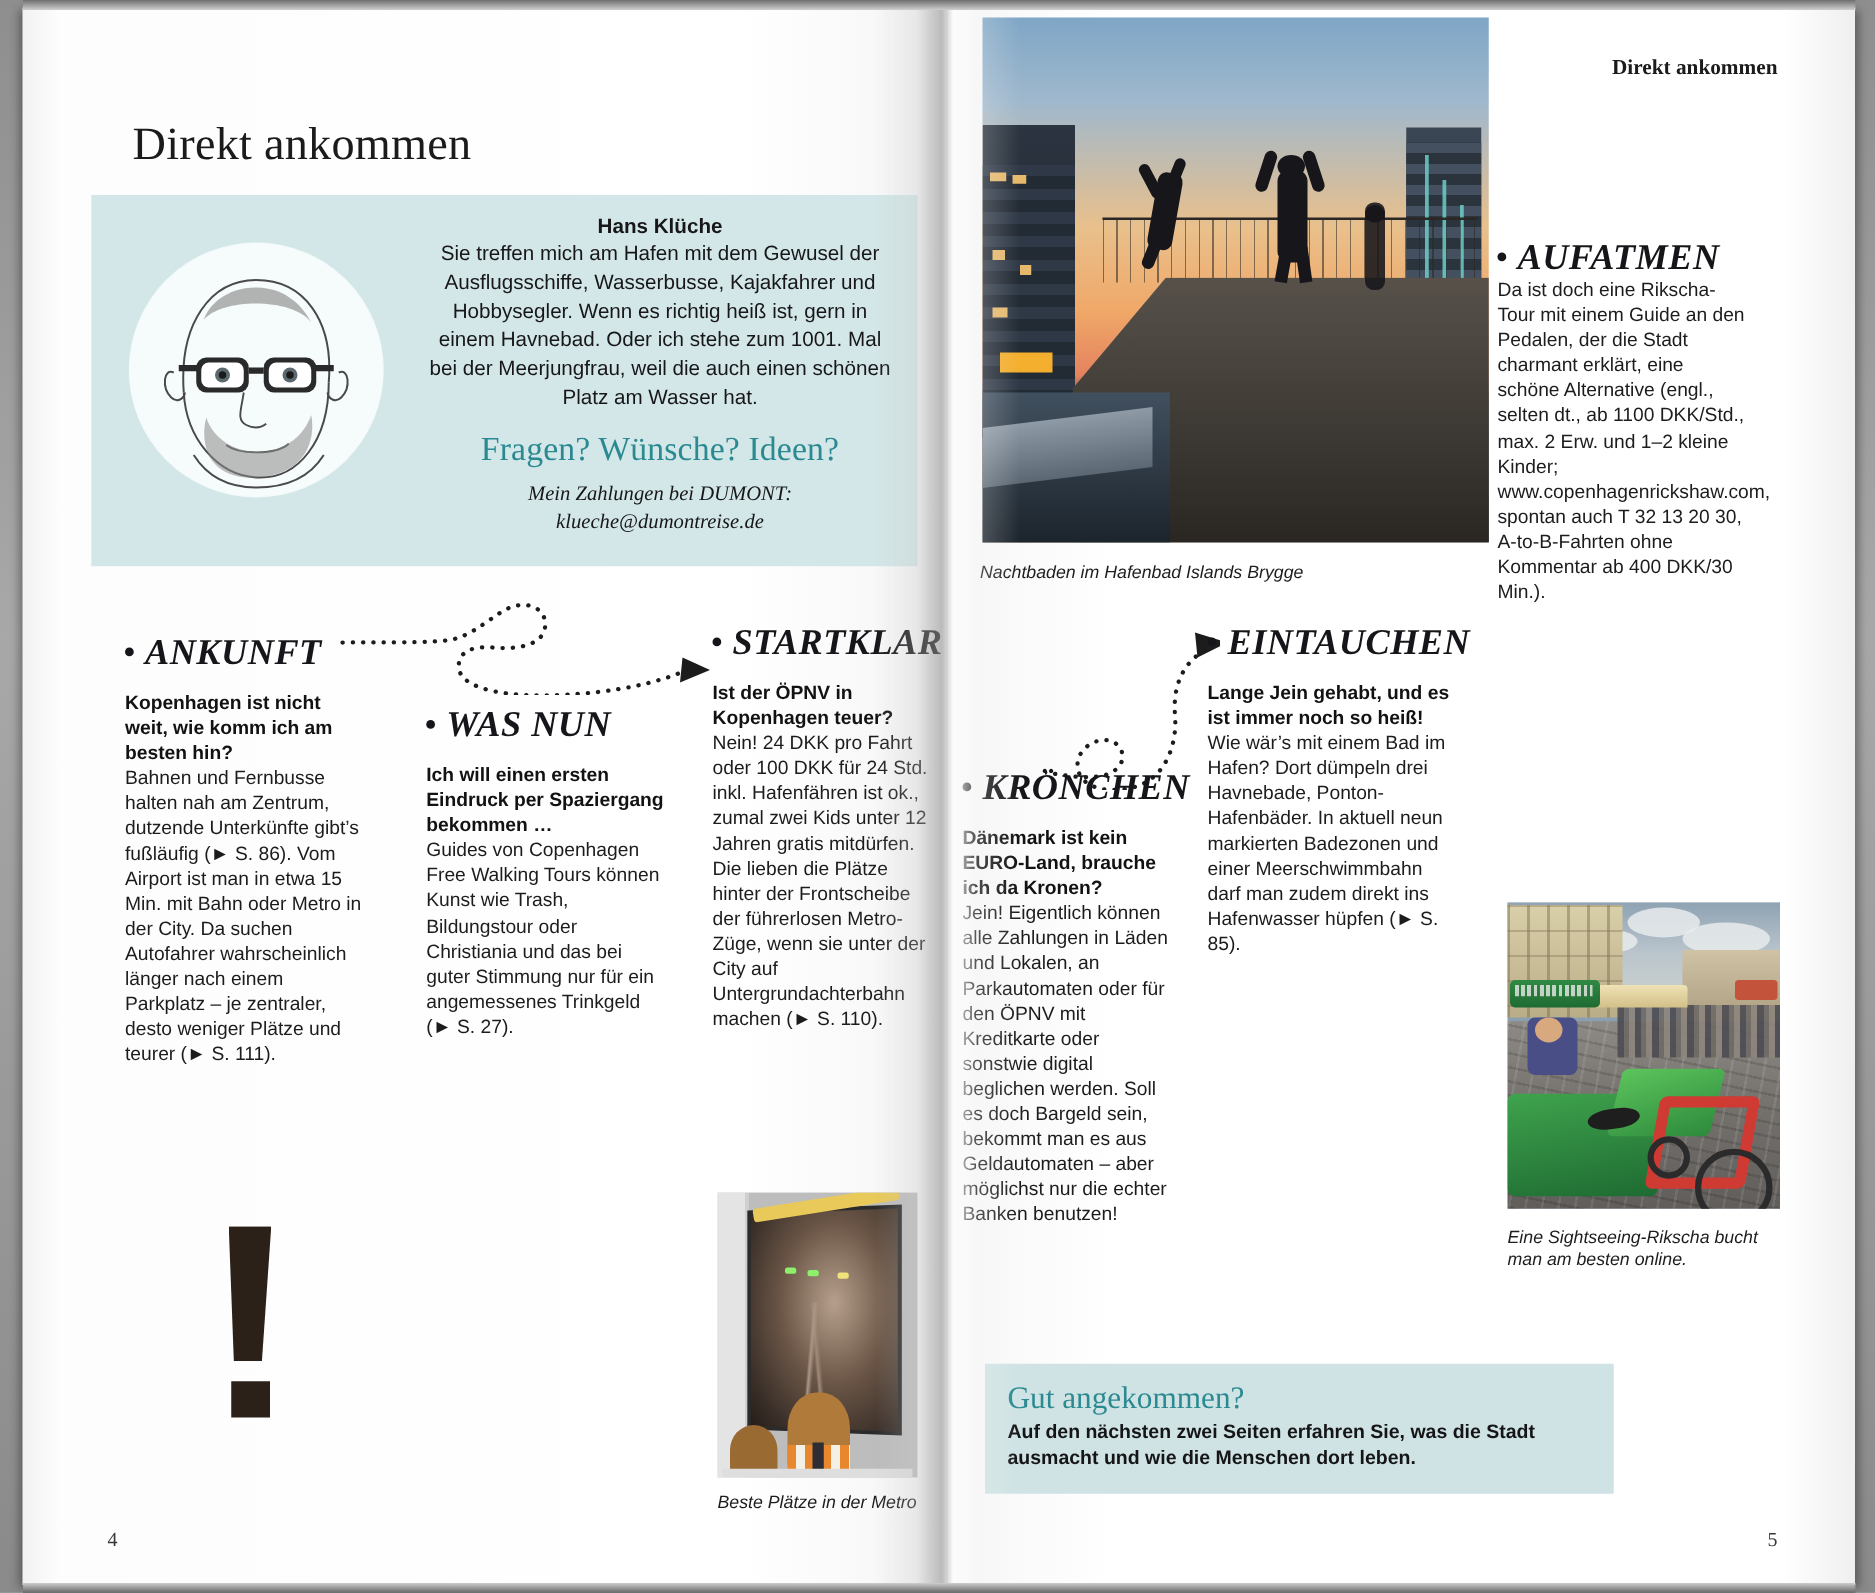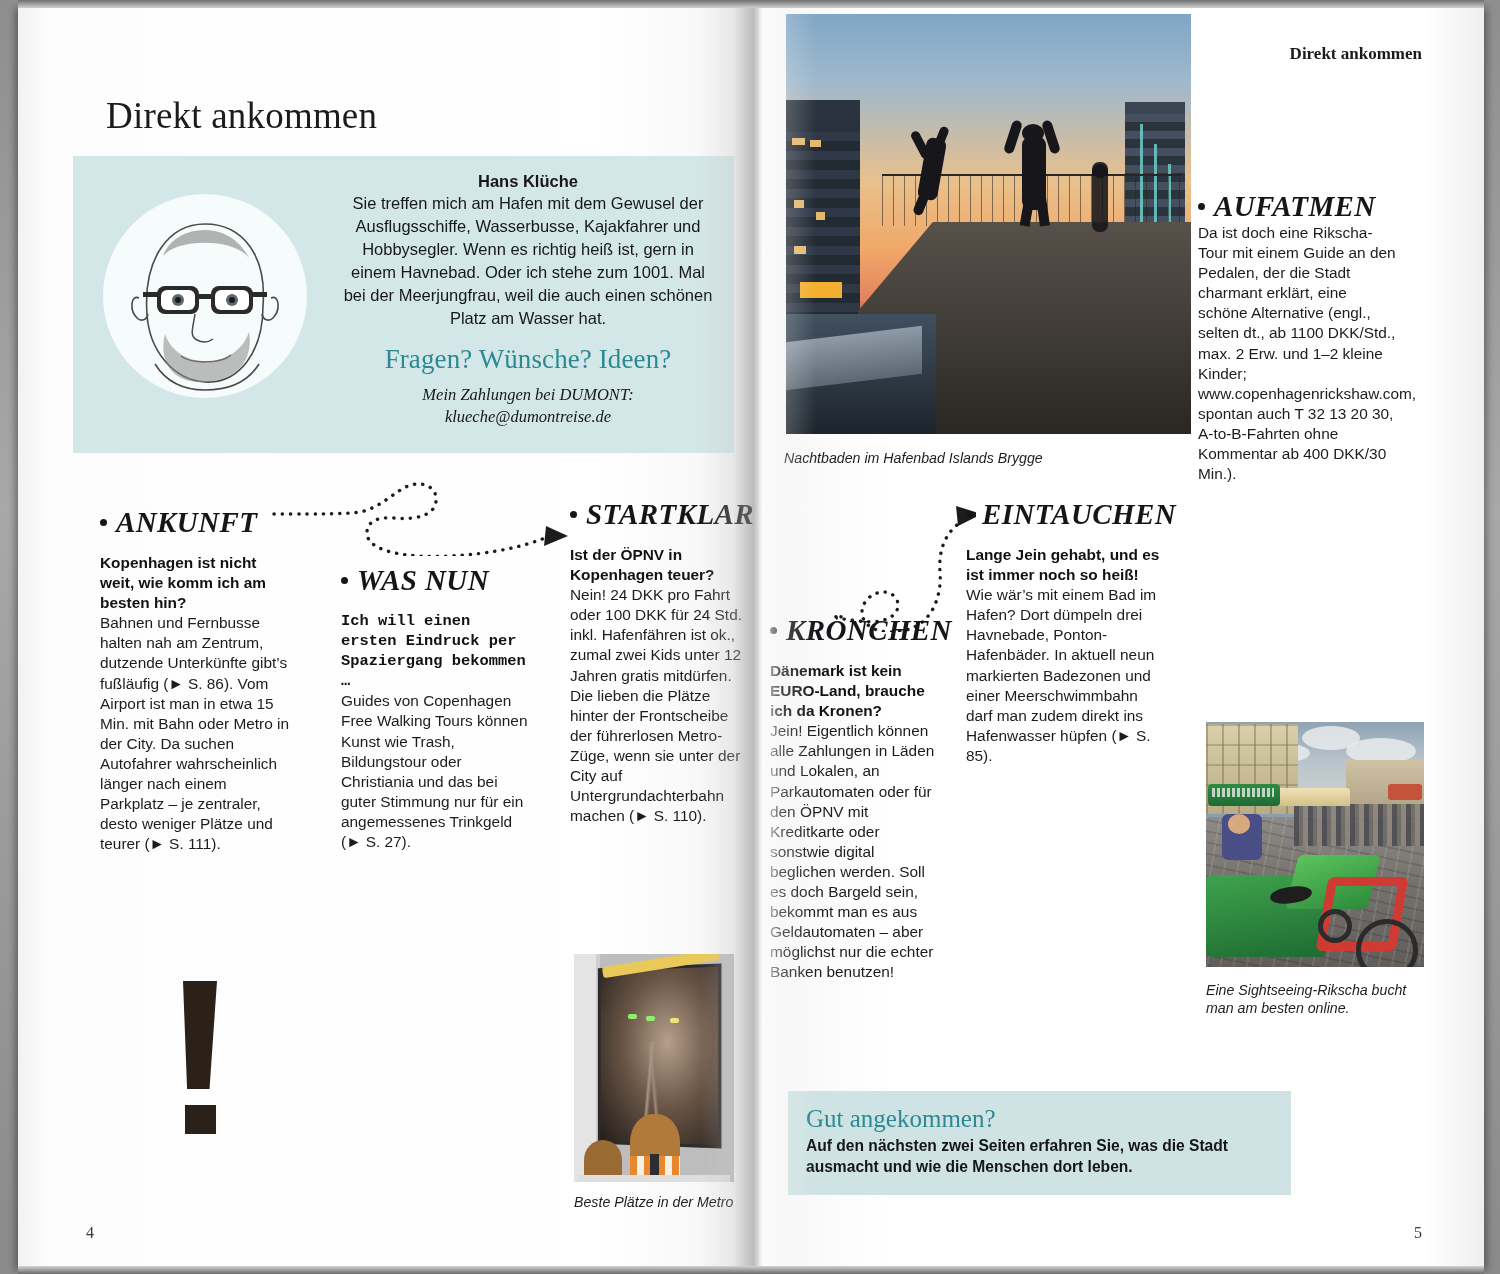--- a/index.html
+++ b/index.html
@@ -298,21 +298,21 @@
 
     <div class="excl" style="left:165px;top:975px;">
       <div class="bar"></div>
       <div class="dot2"></div>
     </div>
 
     <div class="col" style="left:308px;top:558px;width:192px;margin-left:15px;">
       <div class="sec-head">
         <span class="dot"></span><span>WAS NUN</span>
       </div>
-      <div class="q" style="margin-top:14px;font-family:Liberation Mono, monospace;">Ich will einen ersten Eindruck per Spaziergang bekommen …</div>
+      <div class="q" style="margin-top:14px;">Ich will einen ersten Eindruck per Spaziergang bekommen …</div>
       <div class="a">Guides von Copenhagen Free Walking Tours können Kunst wie Trash, Bildungstour oder Christiania und das bei guter Stimmung nur für ein angemessenes Trinkgeld (► S. 27).</div>
     </div>
 
     <div class="col" style="left:552px;top:492px;width:172px;">
       <div class="sec-head">
         <span class="dot"></span><span>STARTKLAR</span>
       </div>
       <div class="q" style="margin-top:14px;">Ist der ÖPNV in Kopenhagen teuer?</div>
       <div class="a">Nein! 24 DKK pro Fahrt oder 100 DKK für 24 Std. inkl. Hafenfähren ist ok., zumal zwei Kids unter 12 Jahren gratis mitdürfen. Die lieben die Plätze hinter der Frontscheibe der führerlosen Metro-Züge, wenn sie unter der City auf Untergrundachterbahn machen (► S. 110).</div>
     </div>

